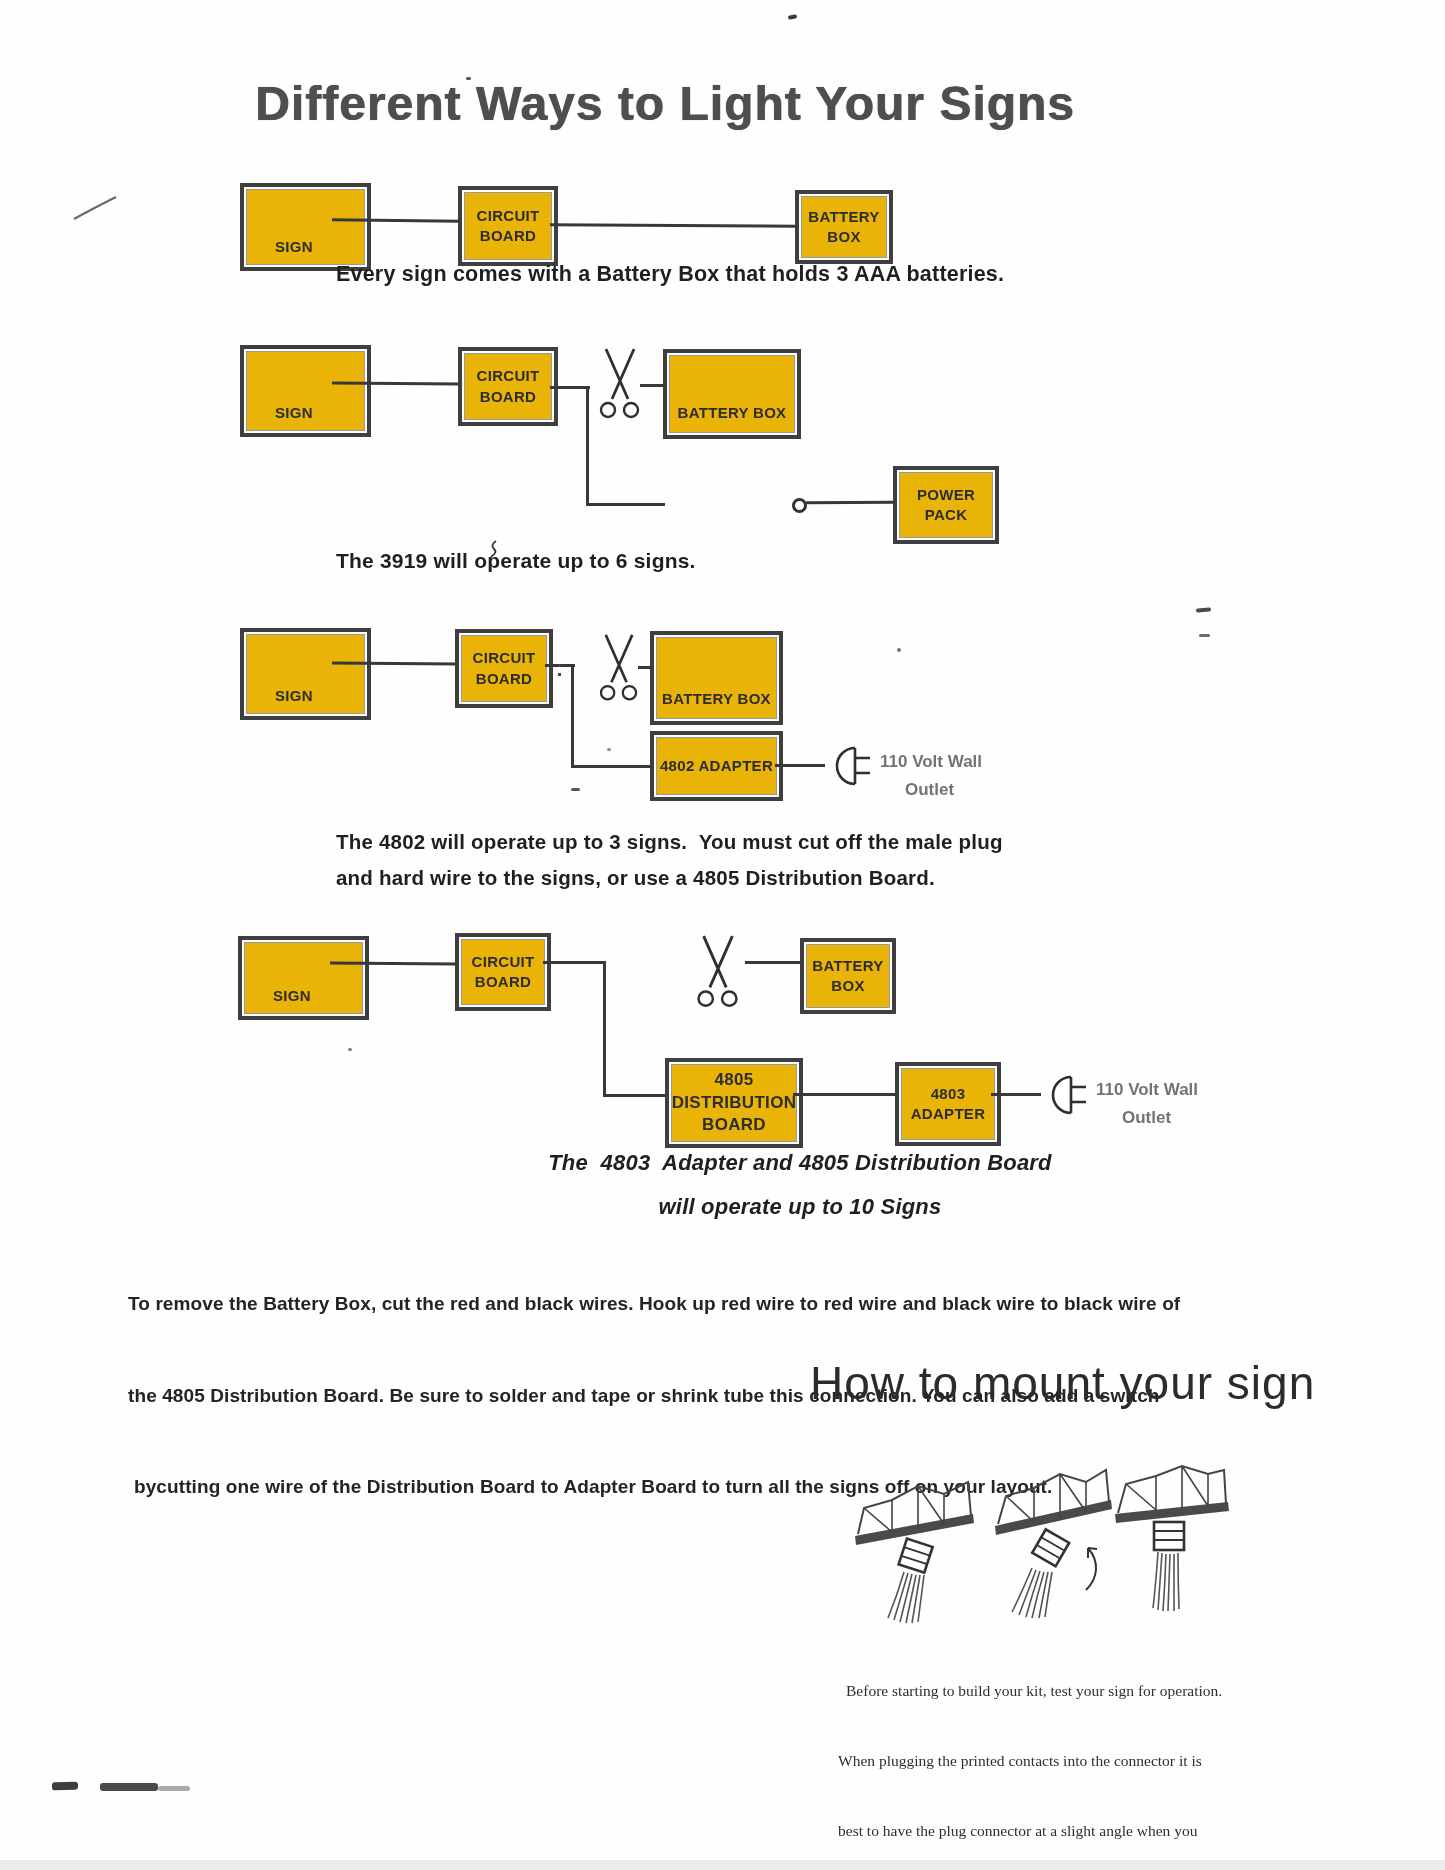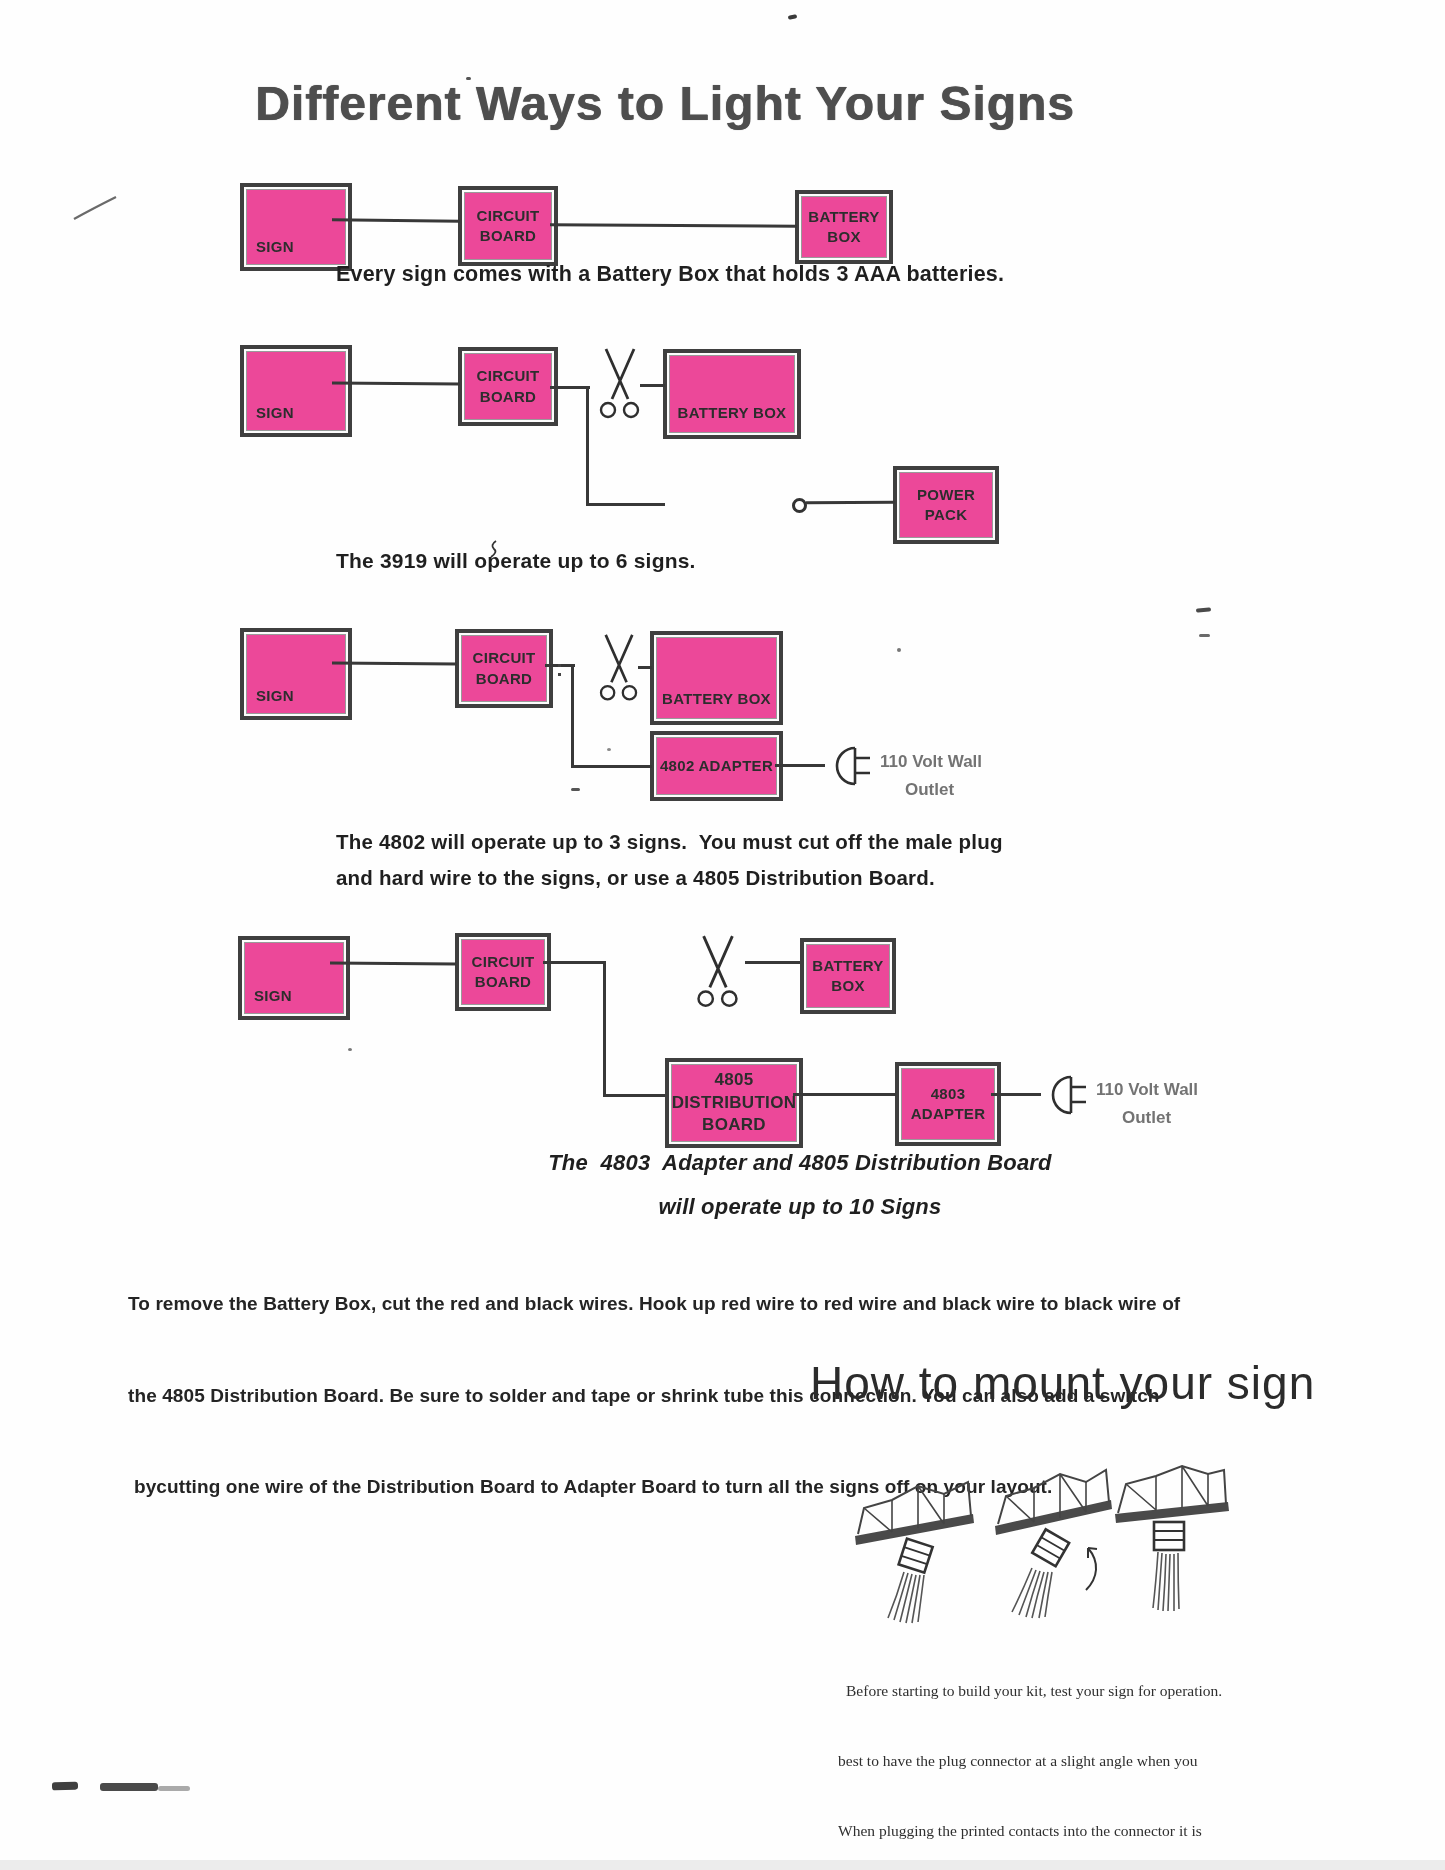--- a/index.html
+++ b/index.html
@@ -1,24 +1,24 @@
 <!DOCTYPE html>
 <html><head>
 <meta charset="utf-8">
 <style>
   html,body{margin:0;padding:0;background:#ffffff;}
   #canvas{position:relative;width:1445px;height:1870px;background:#fefefe;overflow:hidden;
           font-family:"Liberation Sans",sans-serif;}
   
-  .box{position:absolute;border:4px solid #3f3f3f;background:#ec4899;
+  .box{position:absolute;border:4px solid #3f3f3f;background:#eab308;
        box-shadow: inset 0 0 0 2px #fdfdfd, inset 0 0 0 3px #9a9a9a;
        display:flex;align-items:center;justify-content:center;text-align:center;
        font-weight:600;font-size:15px;letter-spacing:.3px;color:#2d2d2d;
        white-space:pre-line;line-height:1.35;}
-  .box.signbox{align-items:flex-end;justify-content:flex-start;padding:0 0 10px 12px;}
+  .box.signbox{align-items:flex-end;justify-content:flex-start;padding:0 0 10px 31px;}
   .box.low{align-items:flex-end;padding-bottom:12px;}
   .box.small-label{font-size:17px;}
   .hline,.vline{position:absolute;background:#383838;}
   .cap{position:absolute;font-weight:600;color:#1f1f1f;white-space:pre-wrap;letter-spacing:.2px;}
   .cap.c1{font-size:21.5px;}
   .cap.c2{font-size:21px;}
   .cap.c3{font-size:20.5px;}
   .cap.c4{font-size:22px;font-style:italic;text-align:center;width:640px;}
   .notes{position:absolute;left:128px;top:1228px;width:1070px;font-size:19px;
          font-weight:600;color:#242424;line-height:30.5px;letter-spacing:.1px;white-space:pre-wrap;}
@@ -167,22 +167,22 @@
     <polygon points="3,88 116,76 117,85 4,97" fill="#4a4a4a"></polygon>
     <path d="M6,87 L14,58 L44,50 L70,40 L96,48 L112,44 L114,78" stroke="#444" stroke-width="2" fill="none"></path>
     <path d="M44,50 L44,84 M70,40 L70,82 M96,48 L96,80 M14,58 L44,84 M70,40 L96,80" stroke="#444" stroke-width="1.6" fill="none"></path>
     <rect x="42" y="96" width="30" height="28" fill="#fff" stroke="#333" stroke-width="2.6"></rect>
     <path d="M42,105 L72,105 M42,114 L72,114" stroke="#333" stroke-width="1.8"></path>
     <path d="M46,126 q-2,30 -5,56 M50,127 q-2,30 -4,57 M54,128 q-1,30 -3,57 M58,128 q-1,30 -2,57 M62,128 q0,30 0,57 M66,127 q0,29 1,56" stroke="#555" stroke-width="1.6" fill="none"></path>
   </svg>
 
   <div class="serif-block">
     <div class="first">Before starting to build your kit, test your sign for operation.</div>
+    <div>When plugging the printed contacts into the connector it is</div>
     <div>best to have the plug connector at a slight angle when you</div>
-    <div>When plugging the printed contacts into the connector it is</div>
     
     
     
   </div>
 
   <svg class="artifact" style="left:72px;top:193px;" width="46" height="28" viewBox="0 0 46 28">
     <path d="M2,26 Q20,16 44,4" stroke="#6a6a6a" stroke-width="2.2" fill="none"></path>
   </svg>
   <div class="artifact" style="left:788px;top:15px;width:9px;height:4px;background:#3a3a3a;border-radius:2px;transform:rotate(-10deg);"></div>
   <div class="artifact" style="left:466px;top:77px;width:5px;height:3px;background:#555;border-radius:2px;"></div>

